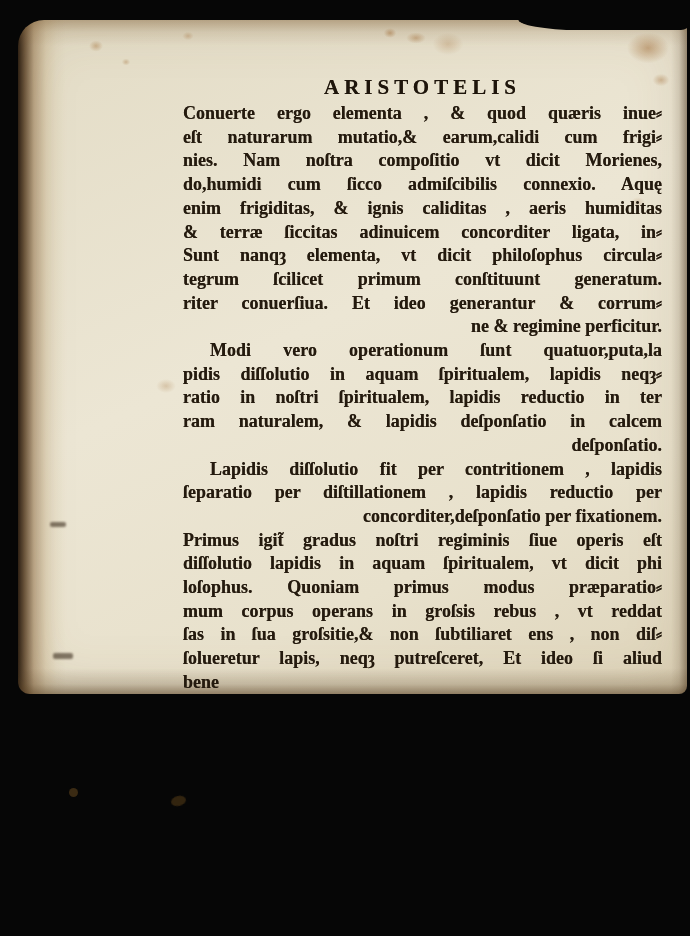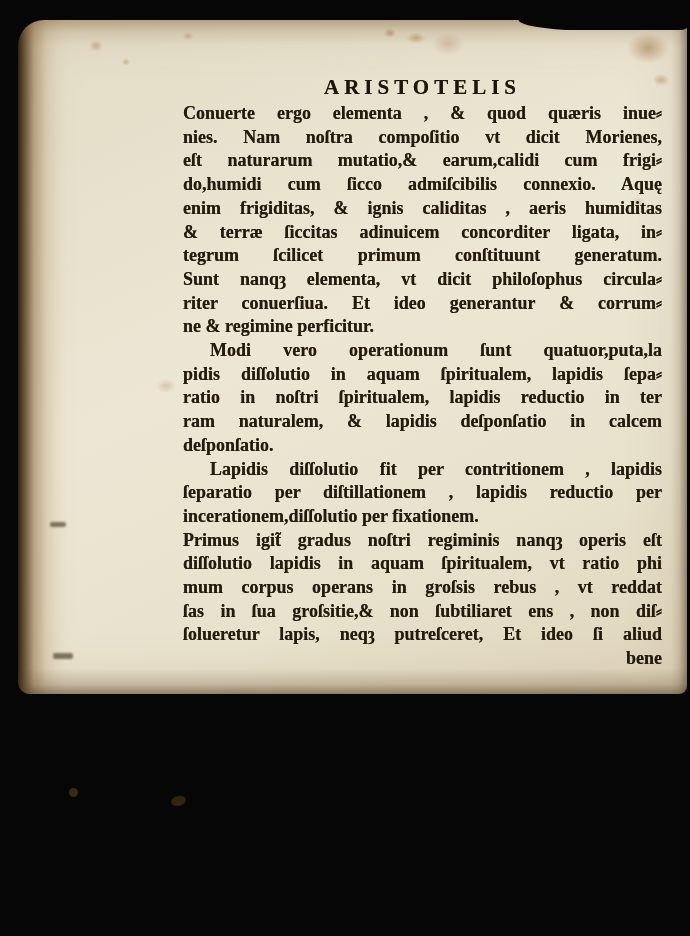--- a/index.html
+++ b/index.html
@@ -40,59 +40,60 @@
     color:#241a0e;
     font-weight:bold;font-size:18px;line-height:23.7px;
     text-shadow:0 0 .5px rgba(36,26,14,.75);
   }
   .page-heading{
     font-size:21px;line-height:26px;letter-spacing:5px;
     text-align:center;margin:0 0 2px 0;color:#1e150b;
   }
   .line{width:100%;}
   .jl{text-align:justify;text-align-last:justify;}
-  .short{text-align:left;}
+  .short{text-align:right;}
   .indent{text-indent:27px;font-family:Liberation Serif, serif;}
-  .catchword{text-align:right;}
+  .catchword{}
   .ink-spot{position:absolute;background:#3a2a13;filter:blur(.4px);}
   .spot-1{left:51px;top:768px;width:9px;height:9px;border-radius:50%;}
   .spot-2{left:153px;top:776px;width:15px;height:10px;border-radius:50%;transform:rotate(-14deg);background:#32240f;}
   .edge-mark{position:absolute;background:#2c1d0e;opacity:.55;filter:blur(1px);border-radius:2px;}
   .mark-1{left:32px;top:502px;width:16px;height:5px;}
   .mark-2{left:35px;top:633px;width:20px;height:6px;}
 </style>
 </head>
 <body>
 
 <div class="page">
   <div class="top-wedge"></div>
 
   <div class="text-column">
     <h1 class="page-heading">ARISTOTELIS</h1>
 
     <div class="line jl">Conuerte ergo elementa , &amp; quod quæris inue⸗</div>
+    <div class="line jl">eſt naturarum mutatio,&amp; earum,calidi cum frigi⸗</div>
     <div class="line jl">nies. Nam noſtra compoſitio vt dicit Morienes,</div>
-    <div class="line jl">eſt naturarum mutatio,&amp; earum,calidi cum frigi⸗</div>
     <div class="line jl">do,humidi cum ſicco admiſcibilis connexio. Aquę</div>
     <div class="line jl">enim frigiditas, &amp; ignis caliditas , aeris humiditas</div>
     <div class="line jl">&amp; terræ ſiccitas adinuicem concorditer ligata, in⸗</div>
+    <div class="line jl">Sunt nanqȝ elementa, vt dicit philoſophus circula⸗</div>
     <div class="line jl">tegrum ſcilicet primum conſtituunt generatum.</div>
-    <div class="line jl">Sunt nanqȝ elementa, vt dicit philoſophus circula⸗</div>
     <div class="line jl">riter conuerſiua. Et ideo generantur &amp; corrum⸗</div>
     <div class="line short">ne &amp; regimine perficitur.</div>
     <div class="line jl indent">Modi vero operationum ſunt quatuor,puta,la</div>
-    <div class="line jl">pidis diſſolutio in aquam ſpiritualem, lapidis ſepa⸗</div>
+    <div class="line jl">pidis diſſolutio in aquam ſpiritualem, lapidis neqȝ⸗</div>
     <div class="line jl">ratio in noſtri ſpiritualem, lapidis reductio in ter</div>
     <div class="line jl">ram naturalem, &amp; lapidis deſponſatio in calcem</div>
     <div class="line short">deſponſatio.</div>
     <div class="line jl indent">Lapidis diſſolutio fit per contritionem , lapidis</div>
     <div class="line jl">ſeparatio per diſtillationem , lapidis reductio per</div>
-    <div class="line short">incerationem,diſſolutio per fixationem.</div>
-    <div class="line jl">Primus igit̃ gradus noſtri regiminis nanqȝ operis eſt</div>
-    <div class="line jl">diſſolutio lapidis in aquam ſpiritualem, vt ratio phi</div>
+    <div class="line short">concorditer,deſponſatio per fixationem.</div>
+    <div class="line jl">Primus igit̃ gradus noſtri regiminis ſiue operis eſt</div>
+    <div class="line jl">diſſolutio lapidis in aquam ſpiritualem, vt dicit phi</div>
+    <div class="line jl">loſophus. Quoniam primus modus præparatio⸗</div>
     <div class="line jl">mum corpus operans in groſsis rebus , vt reddat</div>
     <div class="line jl">ſas in ſua groſsitie,&amp; non ſubtiliaret ens , non diſ⸗</div>
     <div class="line jl">ſolueretur lapis, neqȝ putreſceret, Et ideo ſi aliud</div>
     <div class="line catchword">bene</div>
   </div>
 
   <div class="ink-spot spot-1"></div>
   <div class="ink-spot spot-2"></div>
   <div class="edge-mark mark-1"></div>
   <div class="edge-mark mark-2"></div>

